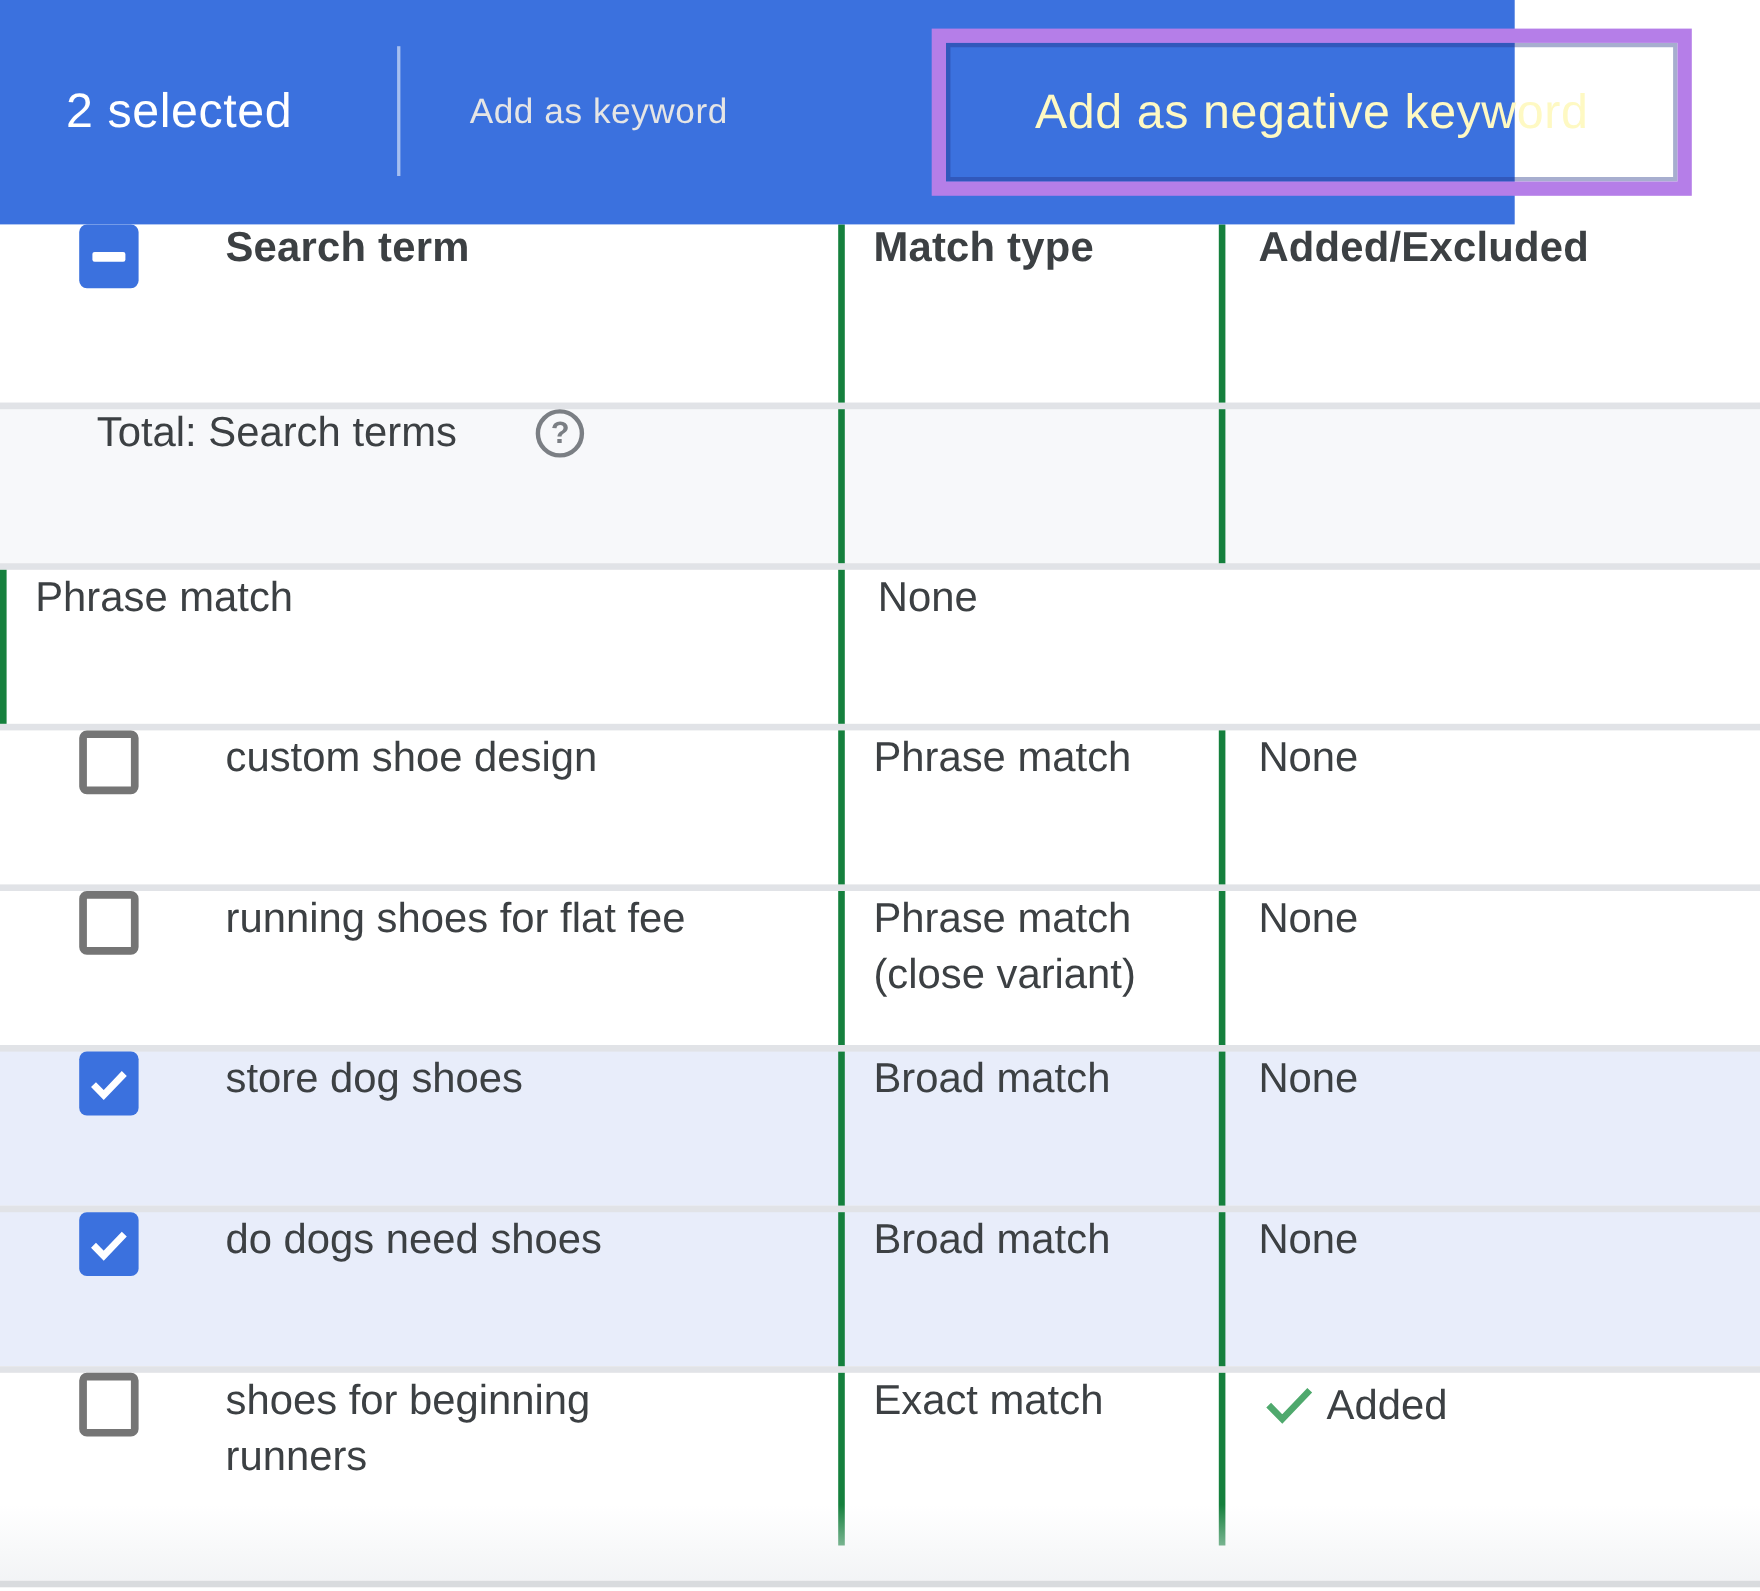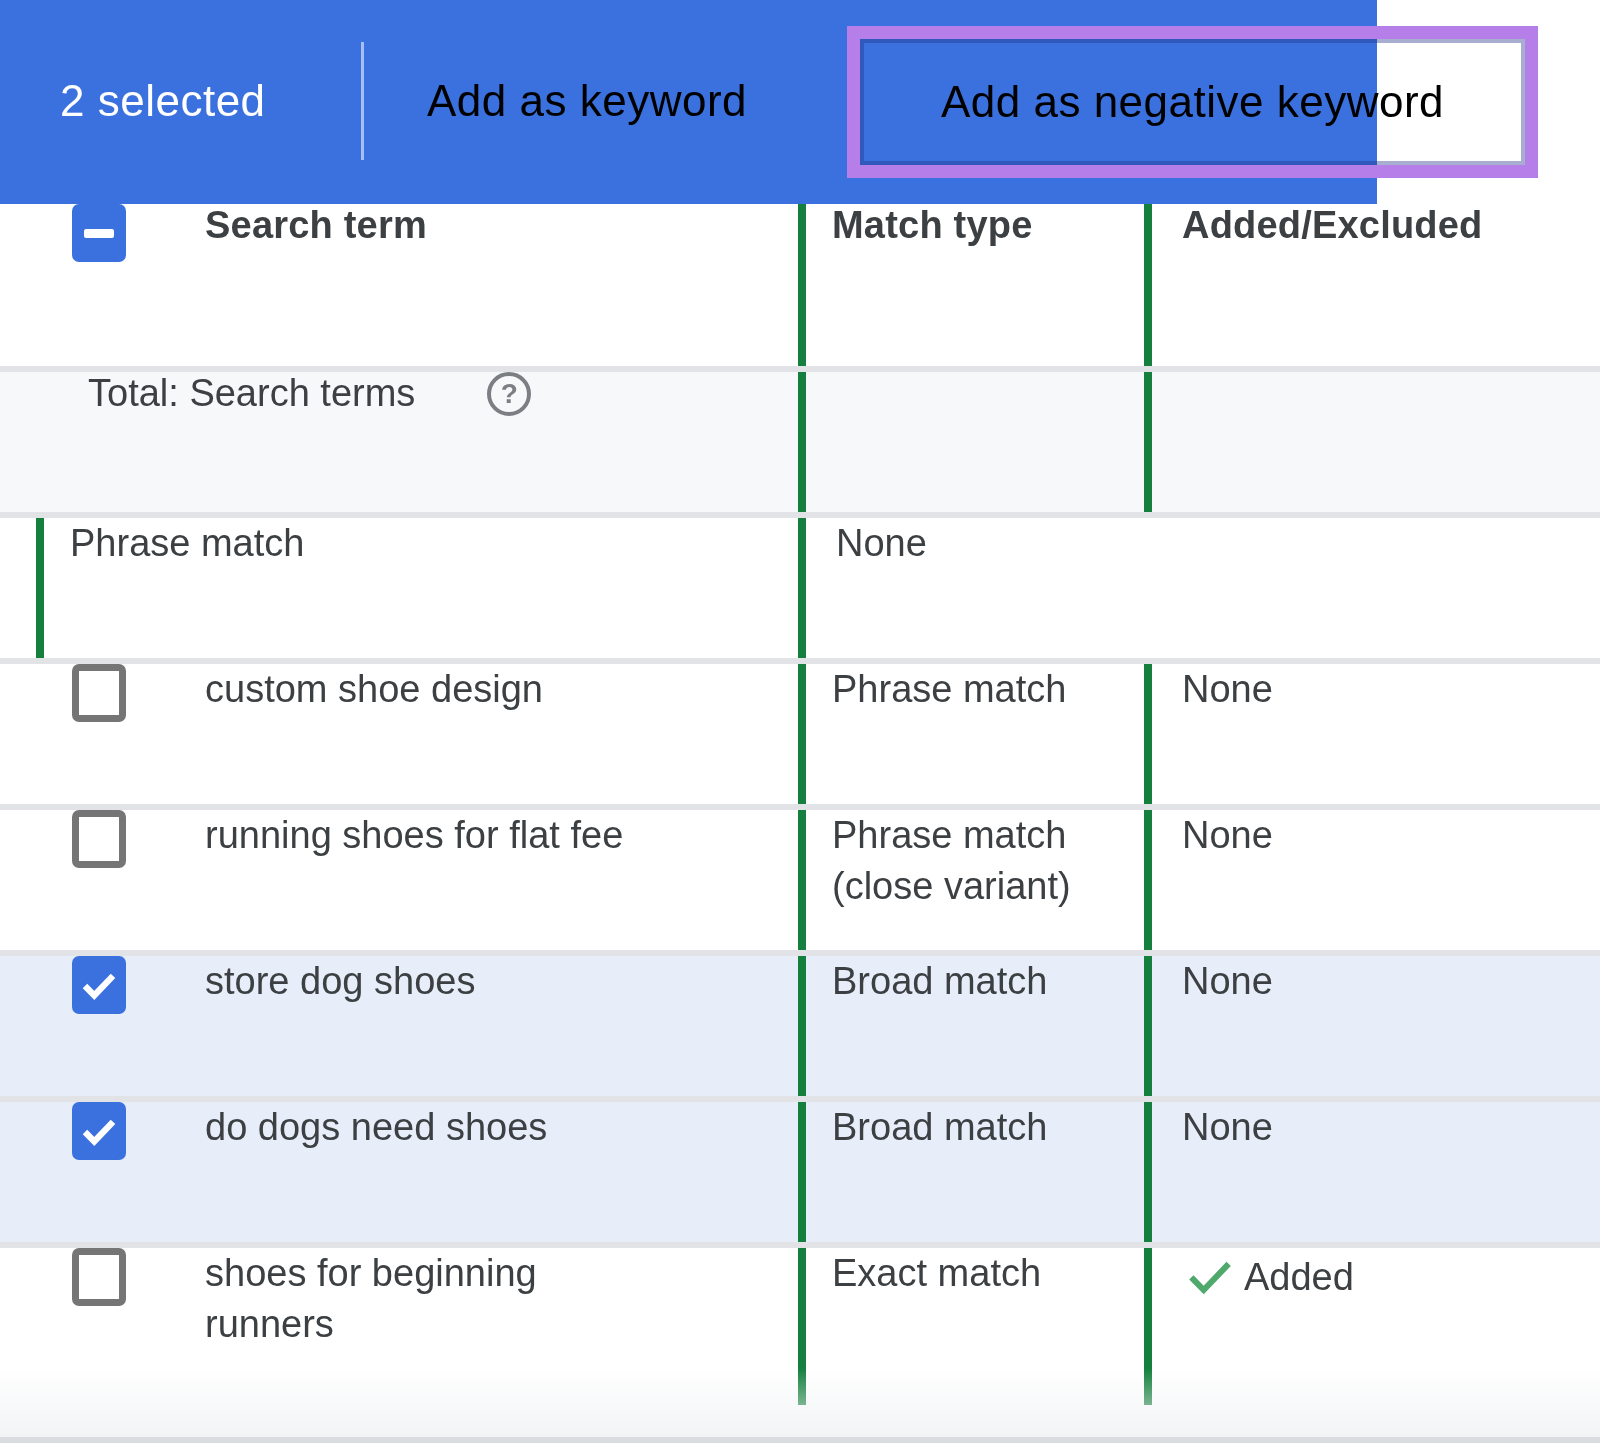--- a/index.html
+++ b/index.html
@@ -26,45 +26,45 @@
     letter-spacing: 0.5px;
   }
   .toolbar .tb-divider {
     position: absolute; left: 361px; top: 42px;
     width: 3px; height: 118px;
     background: rgba(255,255,255,0.55);
   }
   .toolbar .add-keyword {
     position: absolute; left: 427px; top: 50%;
     transform: translateY(-52%);
-    color: #000000; font-size: 44px; font-weight: 500;
+    color: #e5e5e5; font-size: 32px; font-weight: 500;
     letter-spacing: 0.5px;
     cursor: pointer;
   }
   .toolbar .highlight-box {
     position: absolute; left: 847px; top: 26px;
     width: 691px; height: 152px;
     border: 13px solid #b57ee8;
     box-shadow: inset 0 0 0 4px rgba(34,52,134,0.40);
     display: flex; align-items: center; justify-content: center;
   }
   .toolbar .add-negative {
-    color: #000000; font-size: 44px; font-weight: 500;
+    color: #fef9c3; font-size: 44px; font-weight: 500;
     letter-spacing: 0.5px; white-space: nowrap;
     cursor: pointer;
   }
 
   
   .grid-row {
     display: grid;
     grid-template-columns: 762px 346px 492px;
     width: 1600px;
   }
   .cell { display: flex; align-items: flex-start; }
-  .cell.c2, .cell.c3 { border-left: 8px solid #15803d; margin-left: 36px; }
+  .cell.c2, .cell.c3 { border-left: 6px solid #15803d; }
   .cell.c2 { padding-left: 26px; }
   .cell.c3 { padding-left: 30px; }
 
   .header-row { height: 162px; background: #ffffff; }
   .header-label {
     font-size: 38px; font-weight: 700; color: #3c4043;
     letter-spacing: 0.2px;
   }
   .term-col { padding-left: 72px; }
   .term-col .label-offset { margin-left: 79px; }

